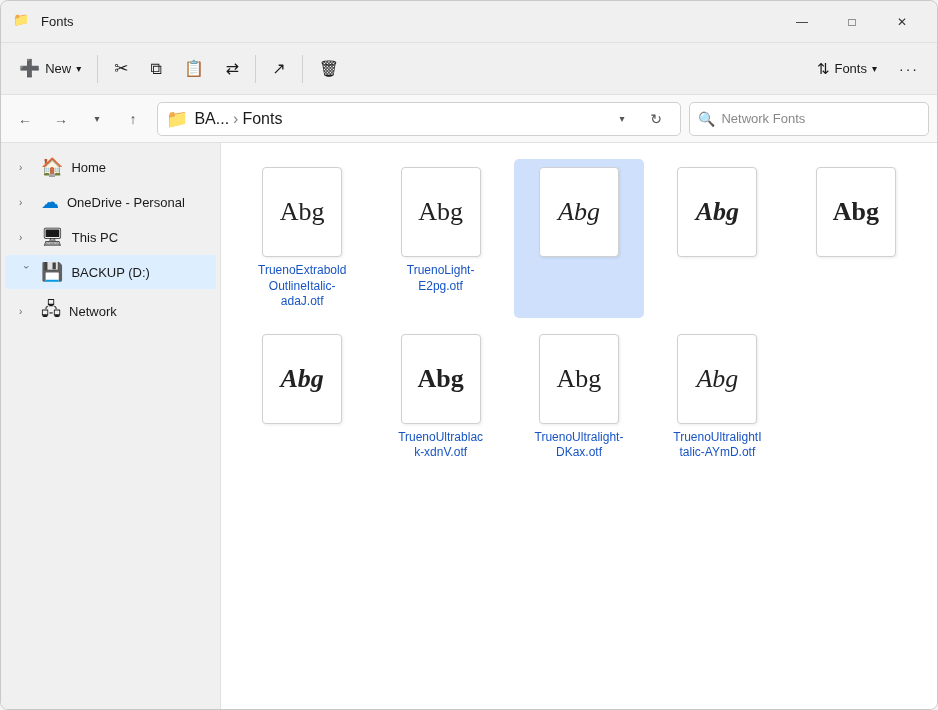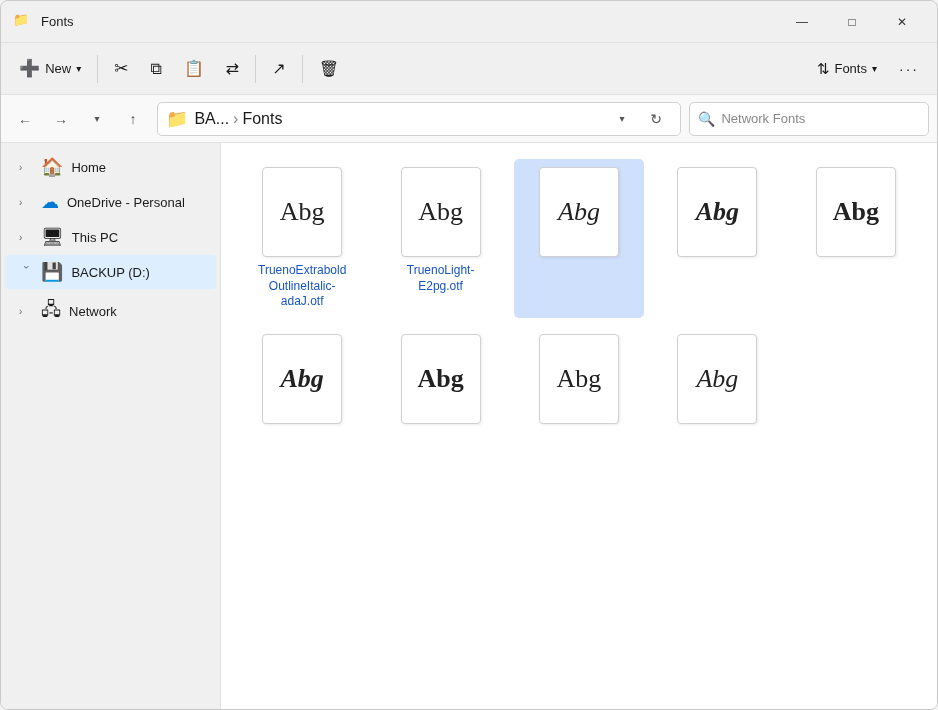--- a/index.html
+++ b/index.html
@@ -442,28 +442,31 @@
           </div>
           <div class="file-item">
             <div class="font-icon">
               <span class="font-preview-text black-italic">Abg</span>
             </div>
           </div>
           <div class="file-item">
             <div class="font-icon">
               <span class="font-preview-text black">Abg</span>
             </div>
+            <span class="file-name">TruenoUltrablack-xdnV.otf</span>
           </div>
           <div class="file-item">
             <div class="font-icon">
               <span class="font-preview-text ultralight">Abg</span>
             </div>
+            <span class="file-name">TruenoUltralight-DKax.otf</span>
           </div>
           <div class="file-item">
             <div class="font-icon">
               <span class="font-preview-text ultralight-italic">Abg</span>
             </div>
+            <span class="file-name">TruenoUltralightItalic-AYmD.otf</span>
           </div>
         </div>
     </div>
   </div>
 
 </div>
 
 </body></html>

